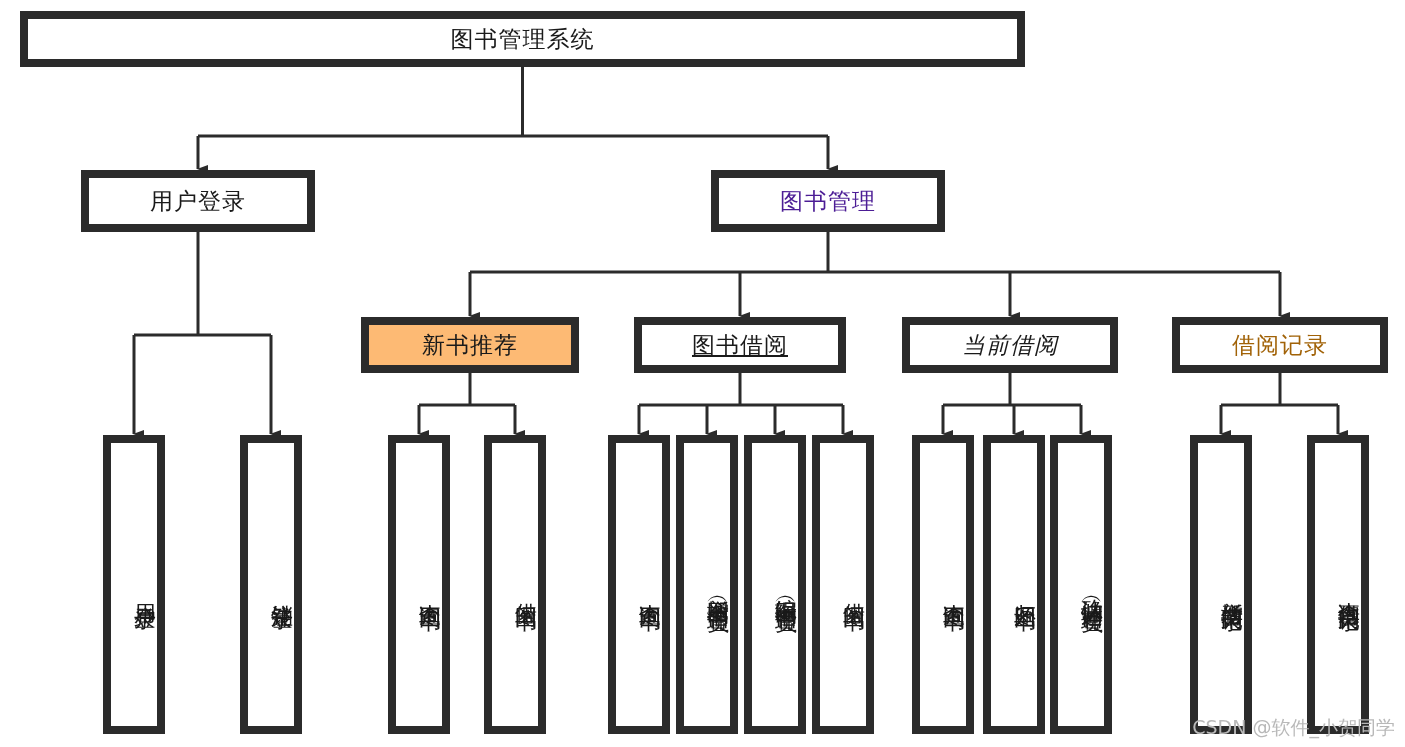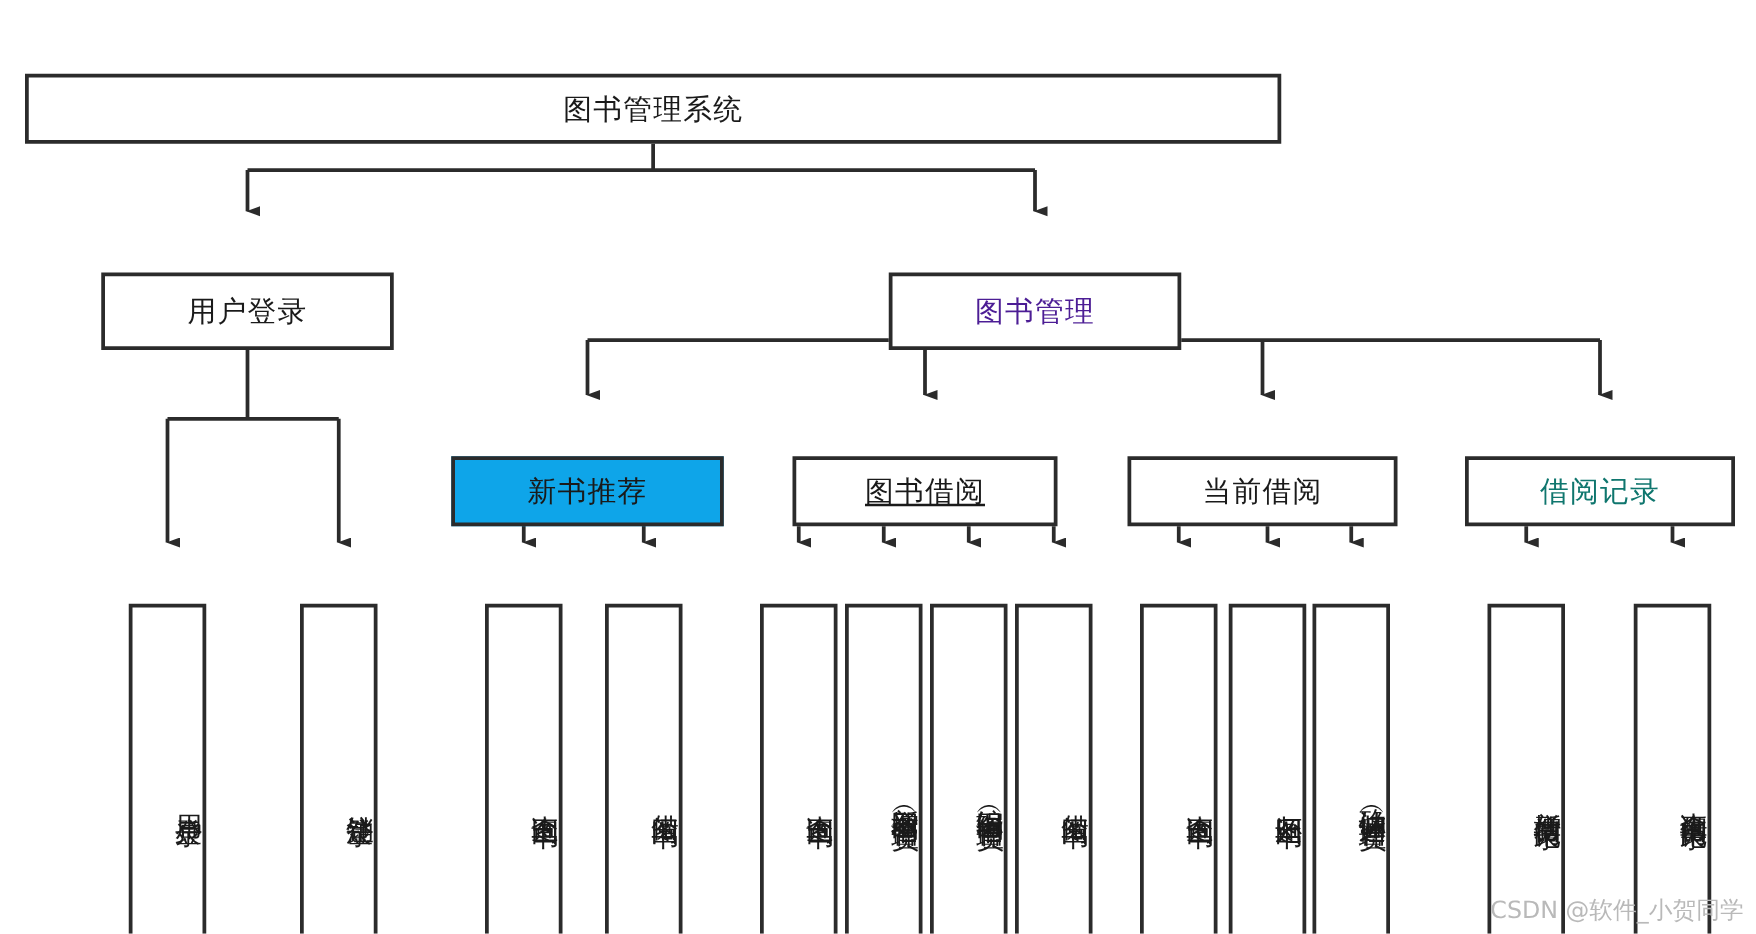--- a/index.html
+++ b/index.html
@@ -13,28 +13,27 @@
   #canvas {
     position: relative;
     width: 1405px;
     height: 747px;
     background: #ffffff;
     overflow: hidden;
   }
   .node {
     position: absolute;
     box-sizing: border-box;
-    border: 3px solid #22c55e;
+    border: 8px solid #22c55e;
     background: #ffffff;
     display: flex;
     align-items: center;
     justify-content: center;
     color: #1a1a1a;
     z-index: 3;
-    margin-top: 48px;
   }
   .node.horiz {
     font-size: 23px;
     letter-spacing: 1px;
   }
   .node.vert {
     writing-mode: vertical-rl;
     text-orientation: upright;
     font-size: 22px;
     letter-spacing: 2px;
@@ -115,30 +114,30 @@
   <div id="nodes">
       <div class="node horiz" style="left: 20px; top: 11px; width: 1005px; height: 56px; border-color: rgb(43, 43, 43); background: rgb(255, 255, 255); color: rgb(26, 26, 26);">
         <span class="htext">图书管理系统</span>
       </div>
       <div class="node horiz" style="left: 81px; top: 170px; width: 234px; height: 62px; border-color: rgb(43, 43, 43); background: rgb(255, 255, 255); color: rgb(26, 26, 26);">
         <span class="htext">用户登录</span>
       </div>
       <div class="node horiz" style="left: 711px; top: 170px; width: 234px; height: 62px; border-color: rgb(43, 43, 43); background: rgb(255, 255, 255); color: #4c1d95;">
         <span class="htext">图书管理</span>
       </div>
-      <div class="node horiz" style="left: 361px; top: 317px; width: 218px; height: 56px; border-color: rgb(43, 43, 43); background: #0ea5e9; color: rgb(26, 26, 26);">
+      <div class="node horiz" style="left: 361px; top: 317px; width: 218px; height: 56px; border-color: rgb(43, 43, 43); background: #fdba74; color: rgb(26, 26, 26);">
         <span class="htext">新书推荐</span>
       </div>
       <div class="node horiz" style="left: 634px; top: 317px; width: 212px; height: 56px; border-color: rgb(43, 43, 43); background: rgb(255, 255, 255); color: rgb(26, 26, 26); text-decoration: underline;">
         <span class="htext">图书借阅</span>
       </div>
-      <div class="node horiz" style="left: 902px; top: 317px; width: 216px; height: 56px; border-color: rgb(43, 43, 43); background: rgb(255, 255, 255); color: rgb(26, 26, 26);">
+      <div class="node horiz" style="left: 902px; top: 317px; width: 216px; height: 56px; border-color: rgb(43, 43, 43); background: rgb(255, 255, 255); color: rgb(26, 26, 26); font-style: italic;">
         <span class="htext">当前借阅</span>
       </div>
-      <div class="node horiz" style="left: 1172px; top: 317px; width: 216px; height: 56px; border-color: rgb(43, 43, 43); background: rgb(255, 255, 255); color: #0f766e;">
+      <div class="node horiz" style="left: 1172px; top: 317px; width: 216px; height: 56px; border-color: rgb(43, 43, 43); background: rgb(255, 255, 255); color: #a16207;">
         <span class="htext">借阅记录</span>
       </div>
       <div class="node vert" style="left: 103px; top: 435px; width: 62px; height: 299px; border-color: rgb(43, 43, 43); background: rgb(255, 255, 255); color: rgb(26, 26, 26);">
         <span class="vtext">用户登录</span>
       </div>
       <div class="node vert" style="left: 240px; top: 435px; width: 62px; height: 299px; border-color: rgb(43, 43, 43); background: rgb(255, 255, 255); color: rgb(26, 26, 26);">
         <span class="vtext">注销登录</span>
       </div>
       <div class="node vert" style="left: 388px; top: 435px; width: 62px; height: 299px; border-color: rgb(43, 43, 43); background: rgb(255, 255, 255); color: rgb(26, 26, 26);">
         <span class="vtext">查询图书</span>

